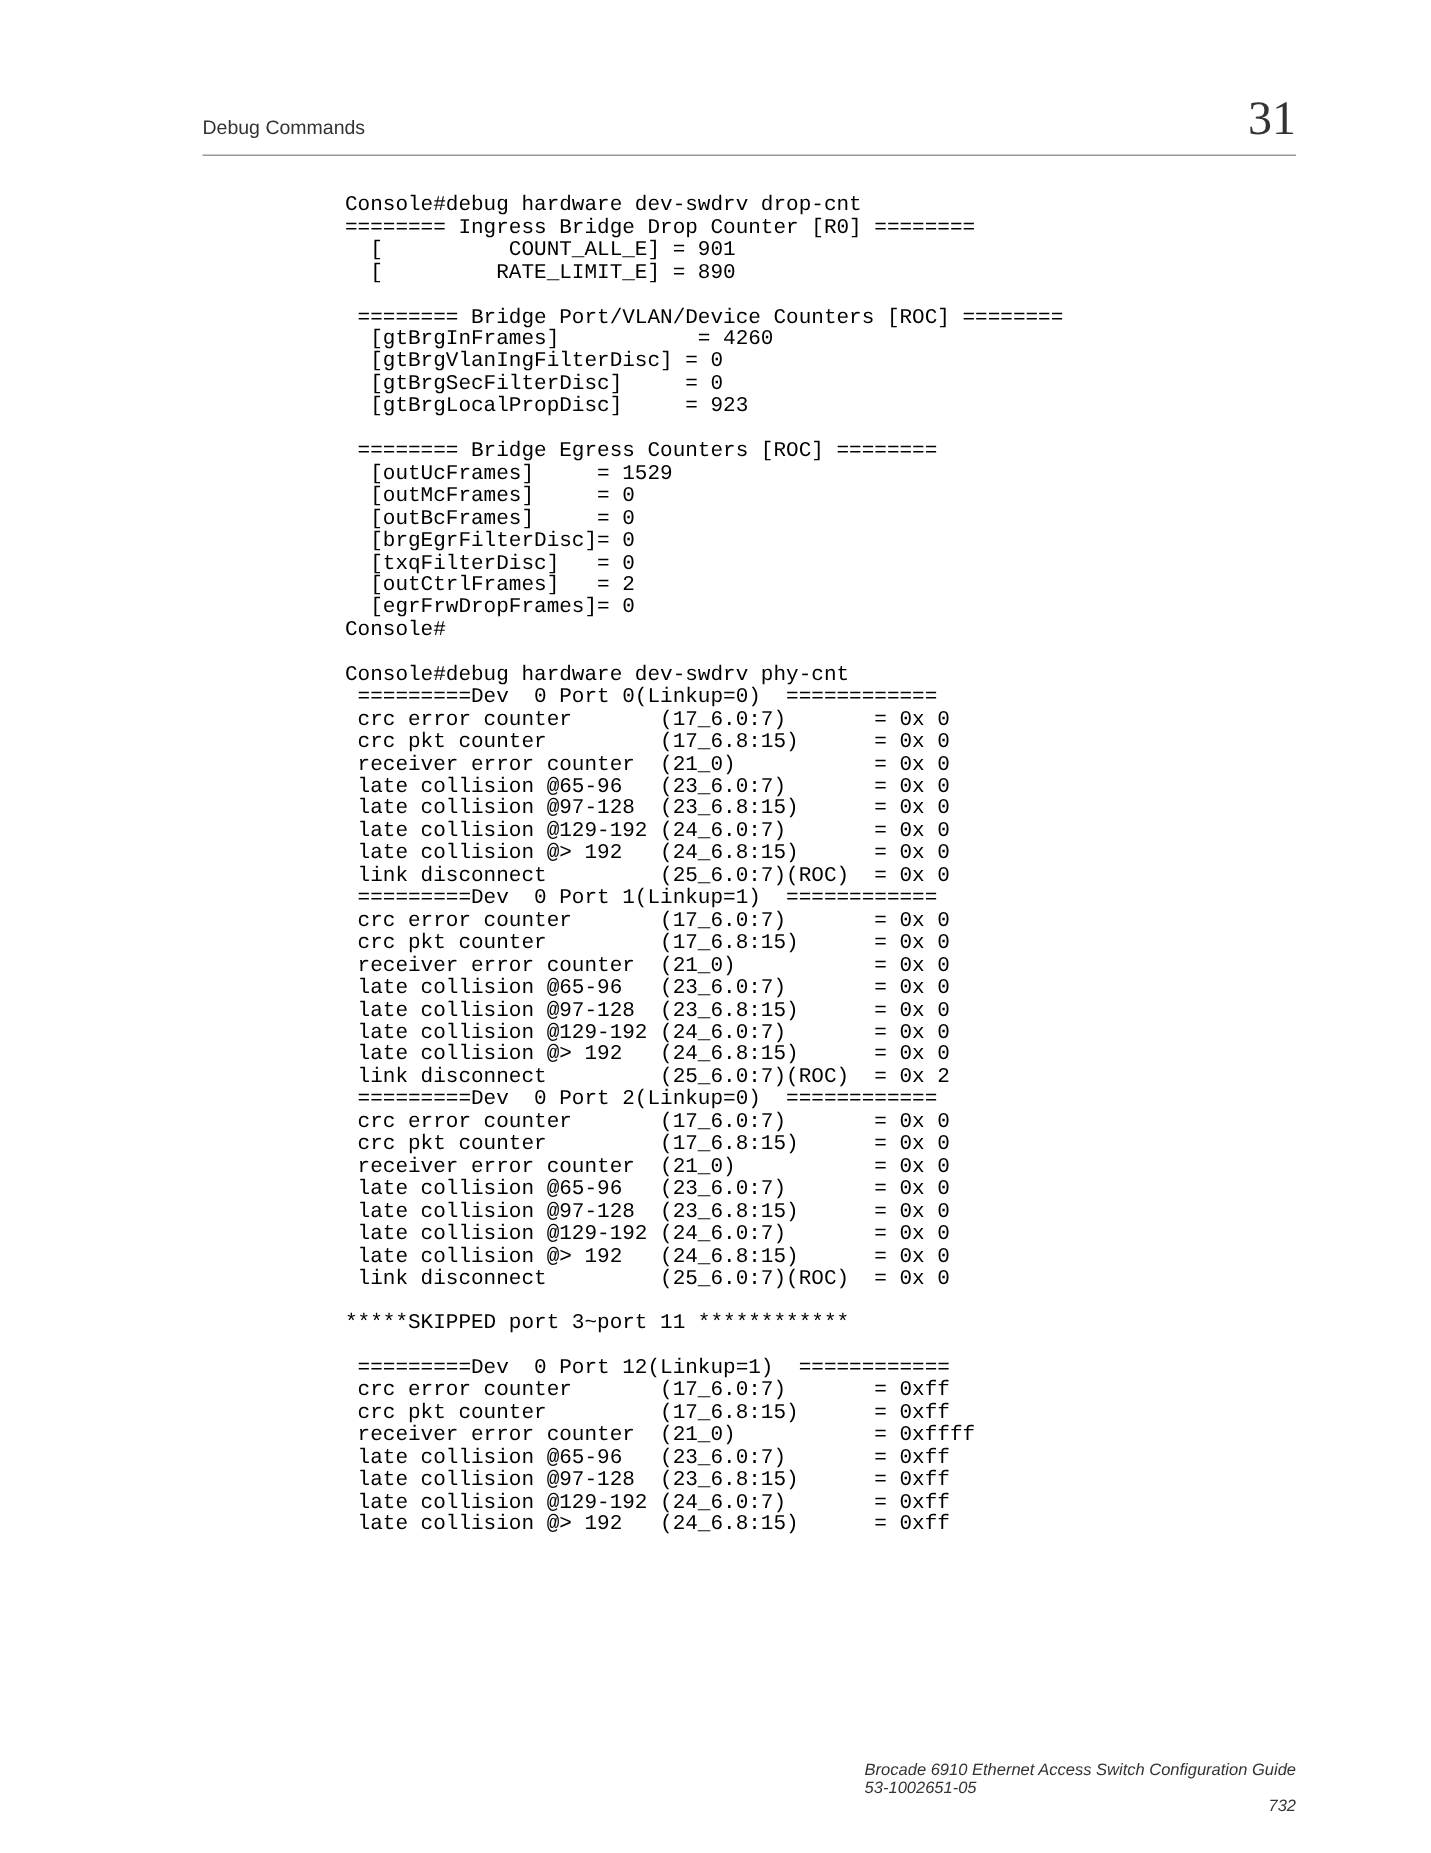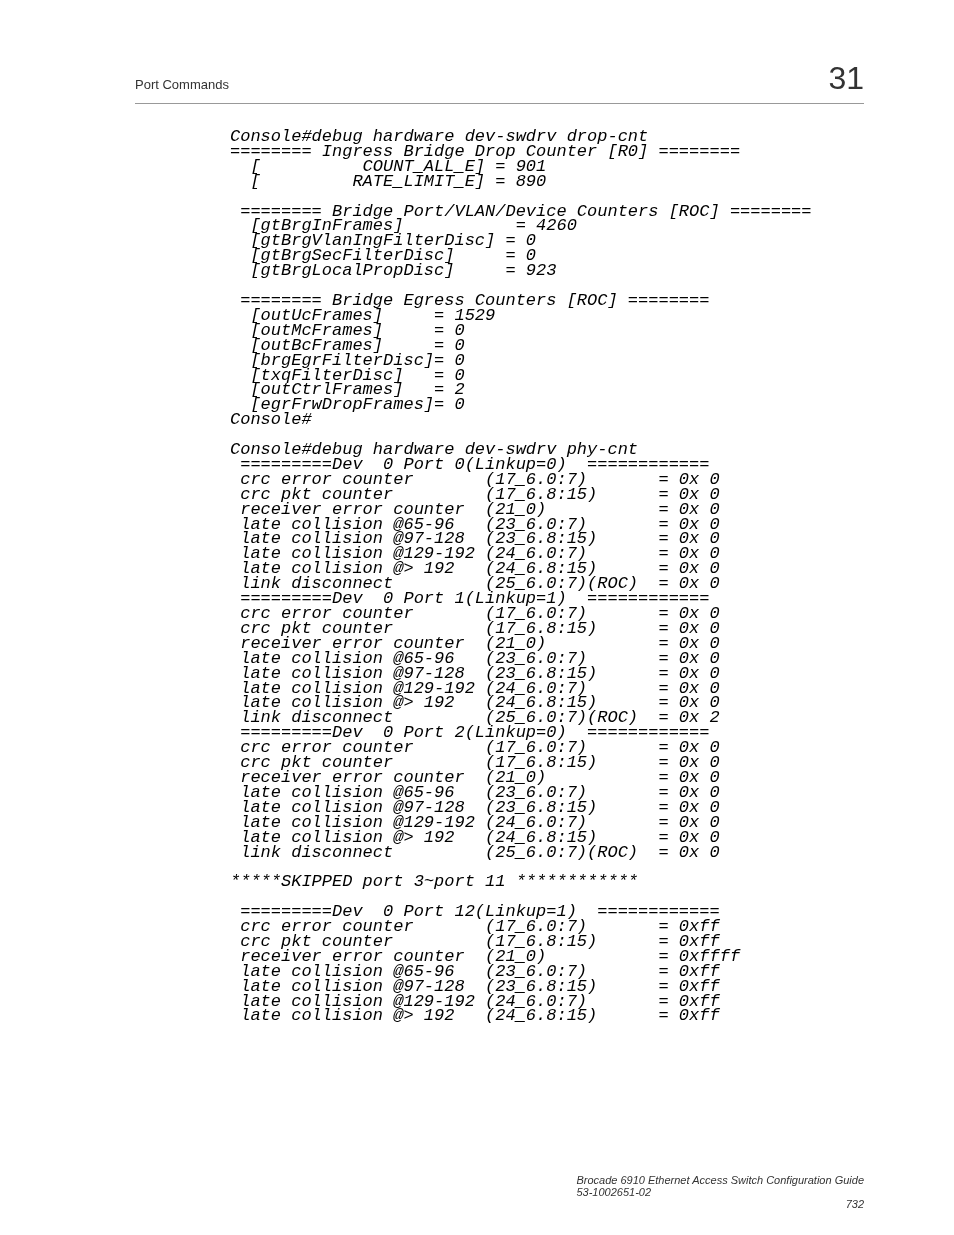--- a/index.html
+++ b/index.html
@@ -1,32 +1,32 @@
 <!DOCTYPE html>
 <html><head>
 <meta charset="utf-8">
 <style>
   @page { size: 954px 1235px; margin: 0; }
   html, body { margin: 0; padding: 0; width: 954px; height: 1235px; background: #ffffff; font-family: Arial, Helvetica, sans-serif; color: #000; }
   .page { position: relative; width: 954px; height: 1235px; }
   .header { position: absolute; top: 60px; left: 135px; right: 90px; display: flex; justify-content: space-between; align-items: baseline; border-bottom: 1px solid #999; padding-bottom: 6px; }
   .header-left { font-size: 13px; color: #333; }
-  .header-right { font-size: 32px; color: #333; font-weight: 400; }
+  .header-right { font-size: 32px; color: #333; font-weight: 400; font-family: Liberation Serif, serif; }
   .content { position: absolute; top: 130px; left: 230px; right: 70px; }
-  pre.console { font-family: "Courier New", Courier, monospace; font-size: 17px; line-height: 14.9px; white-space: pre; color: #000; margin: 0; font-style: italic; }
+  pre.console { font-family: "Courier New", Courier, monospace; font-size: 14px; line-height: 14.9px; white-space: pre; color: #000; margin: 0; }
   .footer { position: absolute; bottom: 25px; left: 135px; right: 90px; display: flex; justify-content: space-between; align-items: flex-end; font-size: 11px; font-style: italic; color: #333; flex-direction: column; }
   .footer .page-num { font-style: italic; }
 </style>
 </head>
 <body>
 
 <div class="page">
 
   <div class="header">
-    <span class="header-left">Port Commands</span>
+    <span class="header-left">Debug Commands</span>
     <span class="header-right">31</span>
   </div>
 
   <div class="content">
     <pre class="console">Console#debug hardware dev-swdrv drop-cnt
 ======== Ingress Bridge Drop Counter [R0] ========
   [          COUNT_ALL_E] = 901
   [         RATE_LIMIT_E] = 890
 
  ======== Bridge Port/VLAN/Device Counters [ROC] ========
@@ -82,18 +82,18 @@
  receiver error counter  (21_0)           = 0xffff
  late collision @65-96   (23_6.0:7)       = 0xff
  late collision @97-128  (23_6.8:15)      = 0xff
  late collision @129-192 (24_6.0:7)       = 0xff
  late collision @&gt; 192   (24_6.8:15)      = 0xff</pre>
   </div>
 
   <div class="footer">
     <div>
       <div>Brocade 6910 Ethernet Access Switch Configuration Guide</div>
-      <div>53-1002651-02</div>
+      <div>53-1002651-05</div>
     </div>
     <div class="page-num">732</div>
   </div>
 
 </div>
 
 </body></html>

